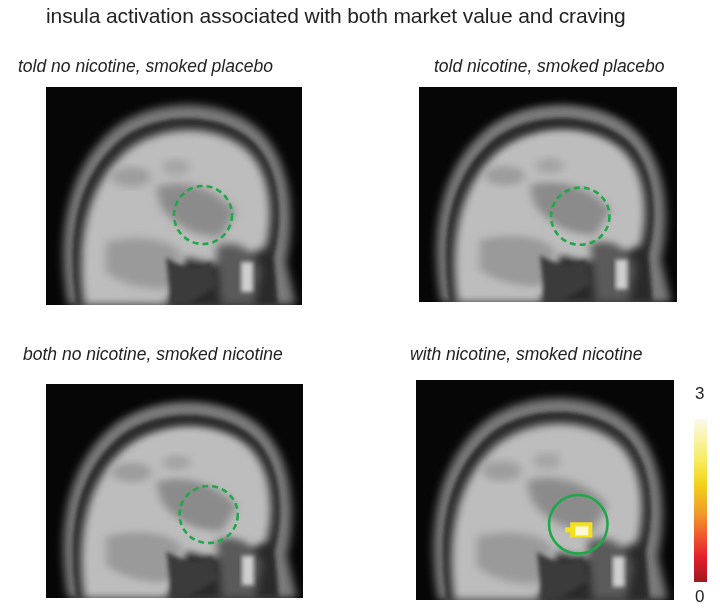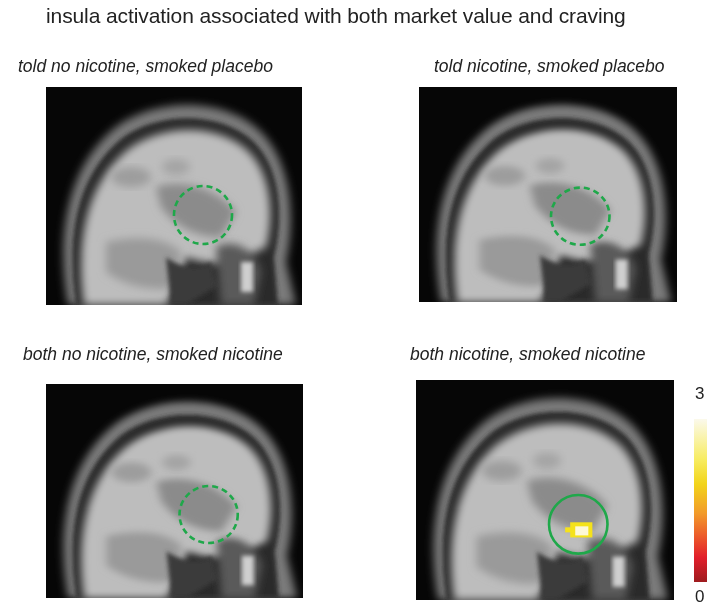--- a/index.html
+++ b/index.html
@@ -13,21 +13,21 @@
   .tick { position:absolute; font-size:17px; }
 </style>
 </head>
 <body>
 
 <div class="title">insula activation associated with both market value and craving</div>
 
 <div class="label" style="left:18px; top:56px;">told no nicotine, smoked placebo</div>
 <div class="label" style="left:410px; top:56px;margin-left:24px;">told nicotine, smoked placebo</div>
 <div class="label" style="left:23px; top:344px;">both no nicotine, smoked nicotine</div>
-<div class="label" style="left:410px; top:344px;">both nicotine, smoked nicotine</div>
+<div class="label" style="left:410px; top:344px;">with nicotine, smoked nicotine</div>
 
 <div class="panel" style="left:46px; top:87px; width:256px; height:218px;">
   <svg viewBox="0 0 256 218" preserveAspectRatio="none">
     <defs>
       <filter id="b1" x="-20%" y="-20%" width="140%" height="140%">
           <feGaussianBlur stdDeviation="4"></feGaussianBlur>
         </filter>
       <filter id="b1s" x="-20%" y="-20%" width="140%" height="140%">
           <feGaussianBlur stdDeviation="2"></feGaussianBlur>
         </filter>

